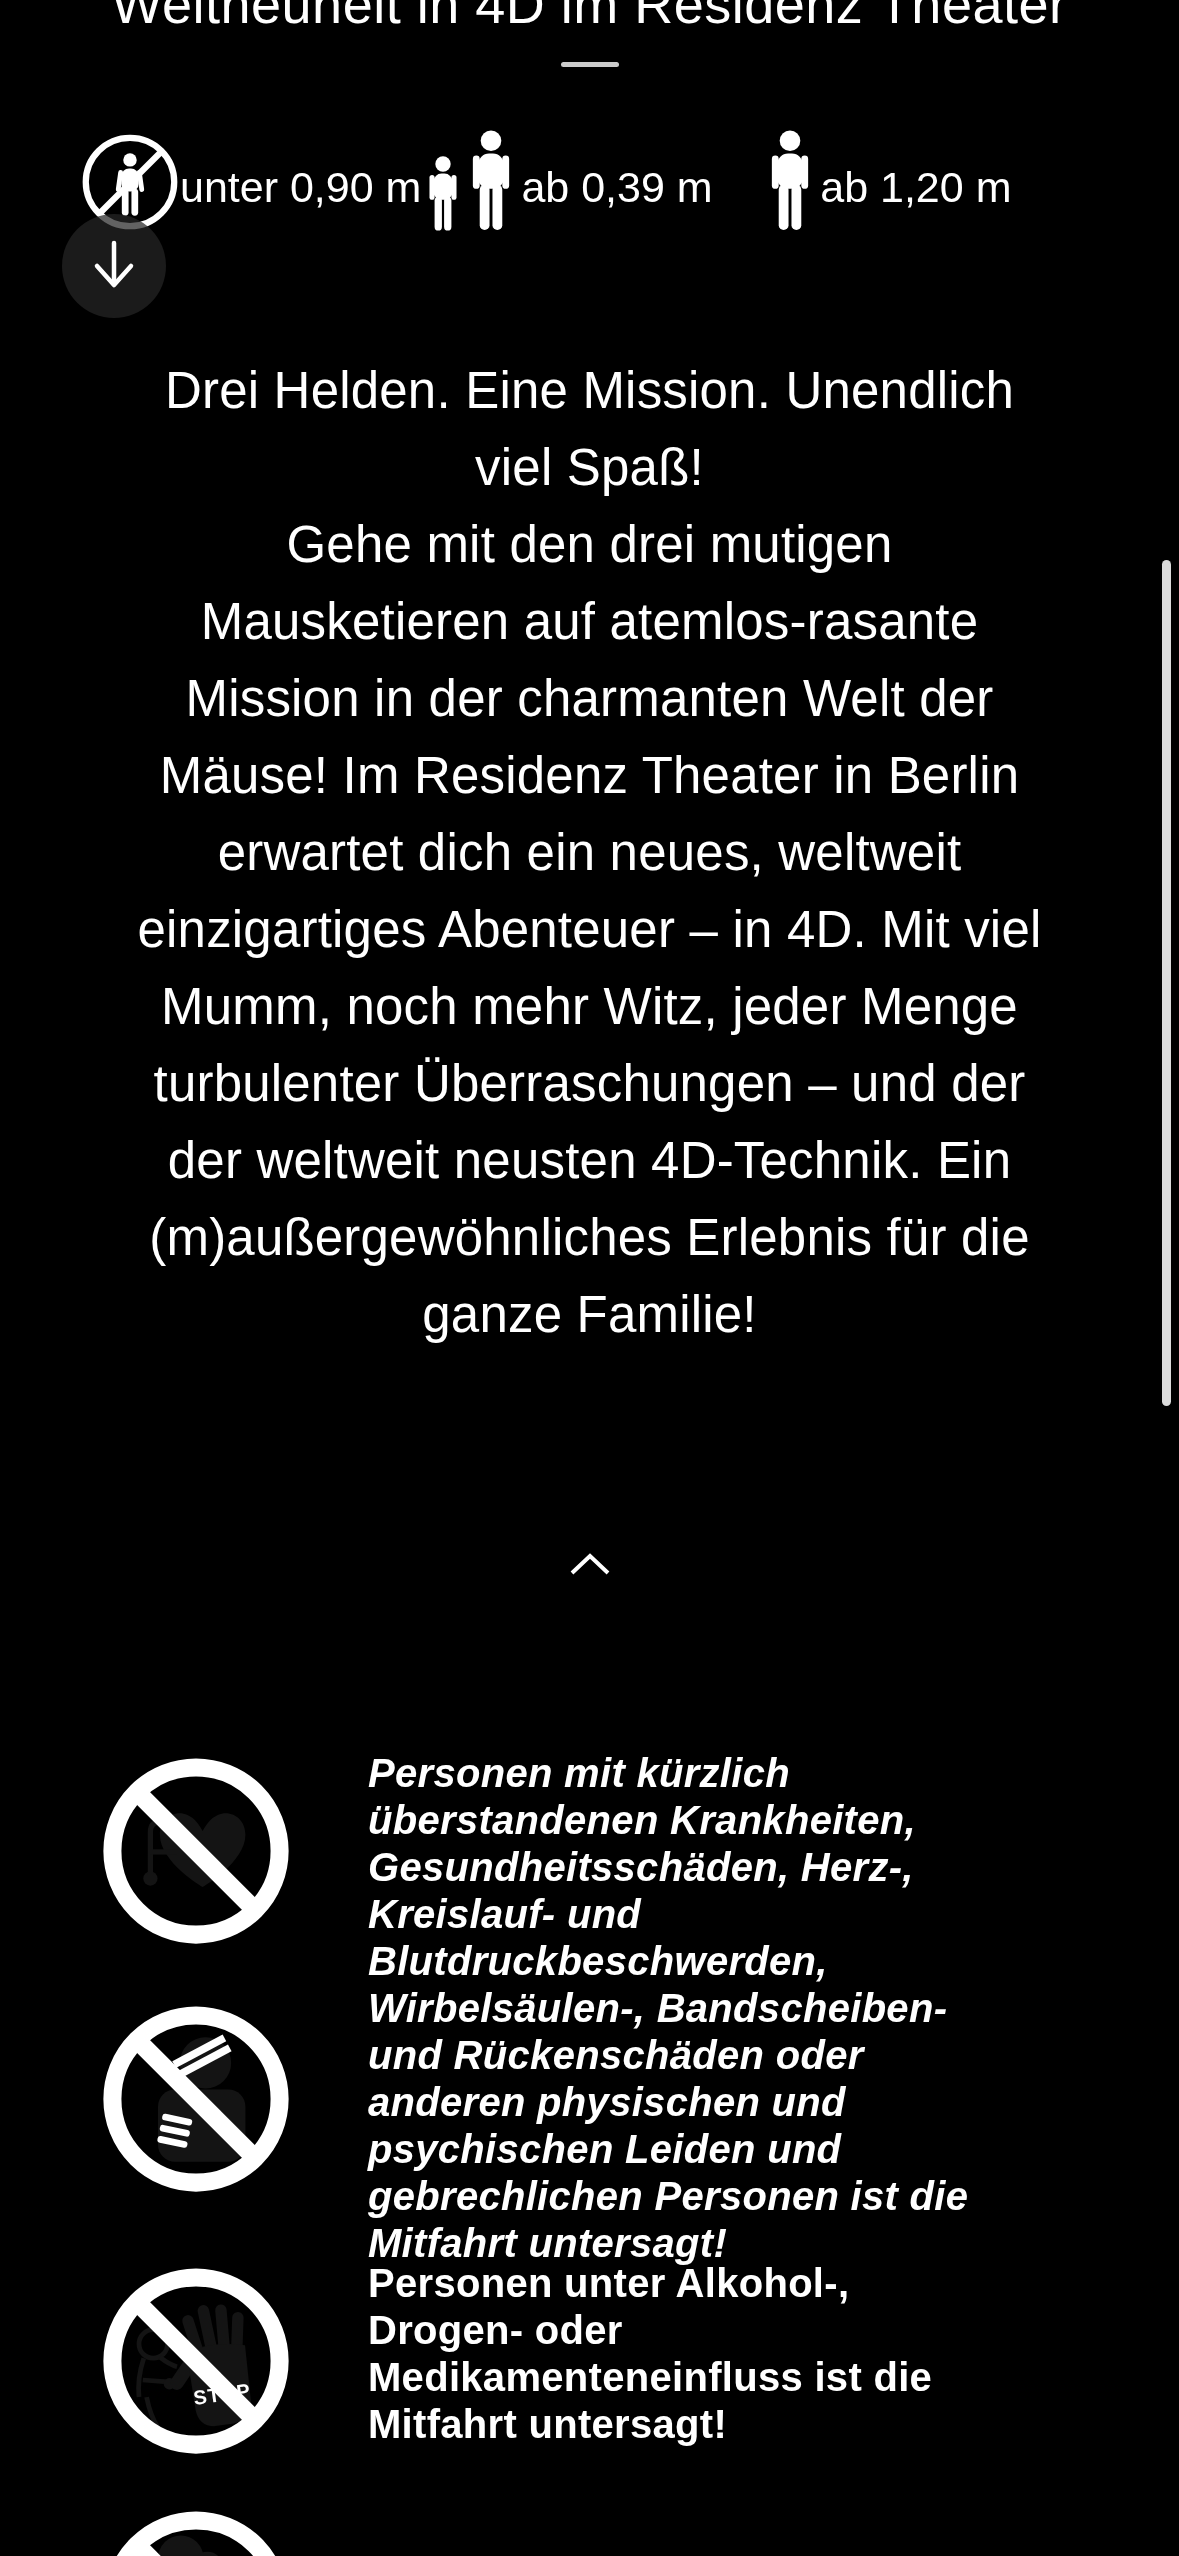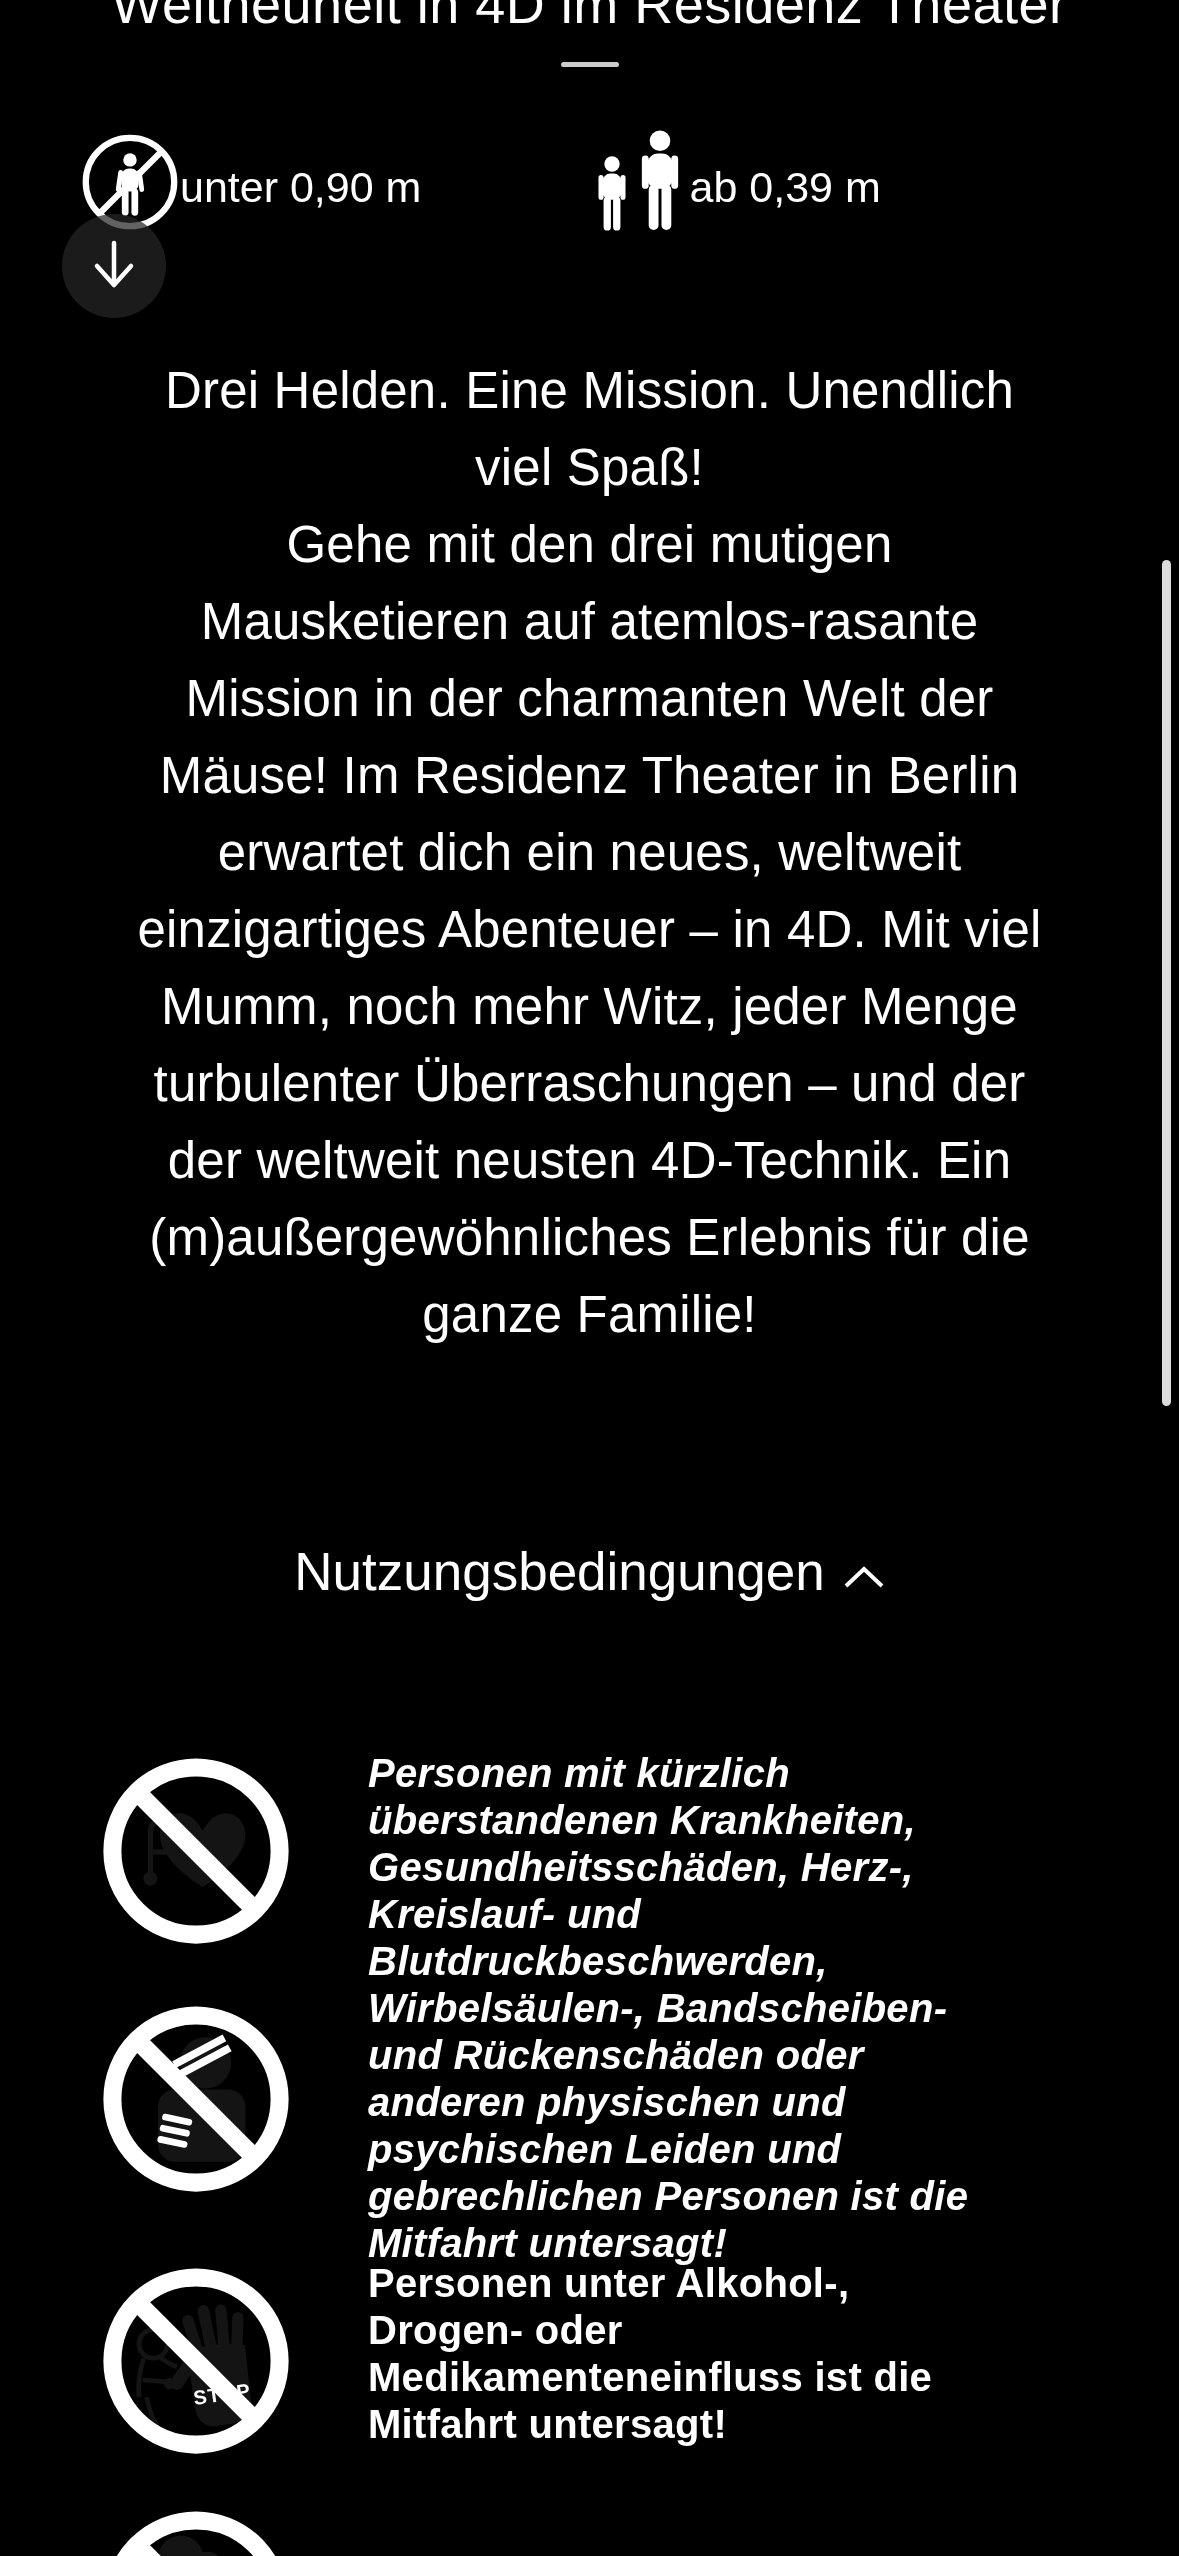--- a/index.html
+++ b/index.html
@@ -121,20 +121,35 @@
               <rect x="41.5" y="26" width="7" height="34" rx="3.5"></rect>
               <rect x="18.5" y="56" width="10" height="46" rx="5"></rect>
               <rect x="31.5" y="56" width="10" height="46" rx="5"></rect>
             </g>
           </svg>
         </div>
       </div>
       <div class="height-label">ab 0,39 m</div>
     </div>
 
+    <div class="height-col">
+      <div class="height-icon-box">
+        <svg width="60" height="102" viewBox="0 0 60 104">
+          <g fill="#ffffff">
+            <circle cx="30" cy="11" r="10.5"></circle>
+            <rect x="17" y="24" width="26" height="36" rx="11"></rect>
+            <rect x="11.5" y="26" width="7" height="34" rx="3.5"></rect>
+            <rect x="41.5" y="26" width="7" height="34" rx="3.5"></rect>
+            <rect x="18.5" y="56" width="10" height="46" rx="5"></rect>
+            <rect x="31.5" y="56" width="10" height="46" rx="5"></rect>
+          </g>
+        </svg>
+      </div>
+      <div class="height-label">ab 1,20 m</div>
+    </div>
   </div>
 
   <button class="scroll-btn">
     <span style="display:flex">
       <svg width="46" height="56" viewBox="0 0 46 56" fill="none" stroke="#ffffff" stroke-width="4.5" stroke-linecap="round" stroke-linejoin="round">
         <line x1="23" y1="5" x2="23" y2="45"></line>
         <polyline points="6,28 23,47 40,28"></polyline>
       </svg>
     </span>
   </button>
@@ -147,21 +162,20 @@
 Mäuse! Im Residenz Theater in Berlin
 erwartet dich ein neues, weltweit
 einzigartiges Abenteuer – in 4D. Mit viel
 Mumm, noch mehr Witz, jeder Menge
 turbulenter Überraschungen – und der
 der weltweit neusten 4D-Technik. Ein
 (m)außergewöhnliches Erlebnis für die
 ganze Familie!</div>
 
   <button class="terms-heading">
-    <span style="font-family:'Liberation Sans',sans-serif;">Nutzungsbedingungen</span>
     <span style="display:flex">
       <svg width="42" height="26" viewBox="0 0 42 26" fill="none" stroke="#ffffff" stroke-width="4">
         <polyline points="3,22 21,5 39,22"></polyline>
       </svg>
     </span>
   </button>
 
   <div class="rule rule-1">
     <div class="rule-icons">
       <span>

